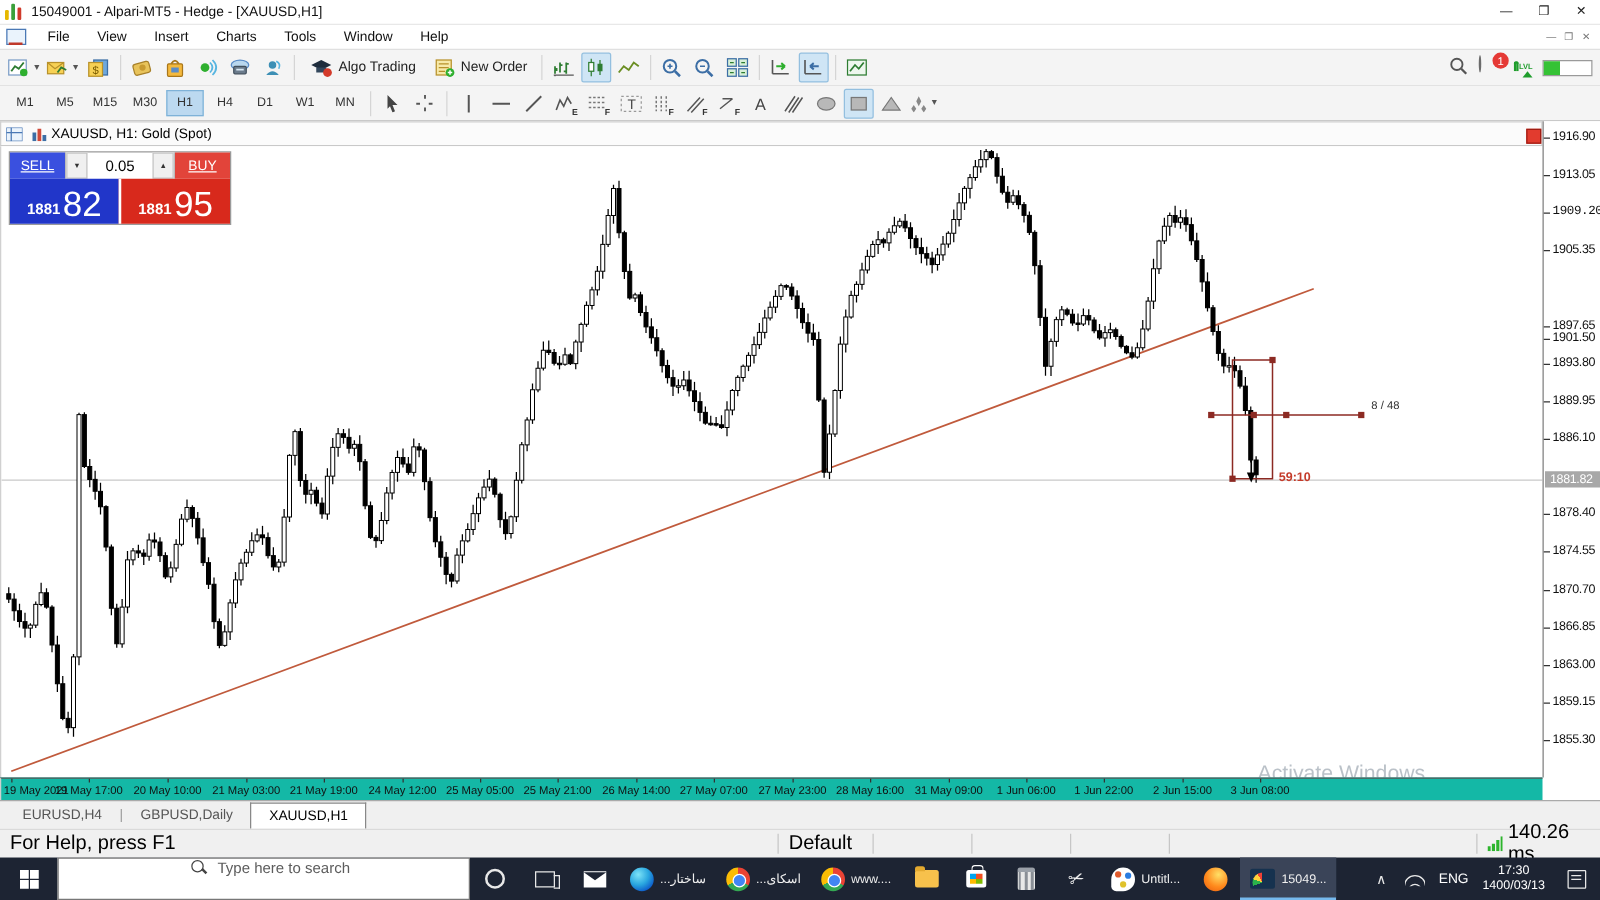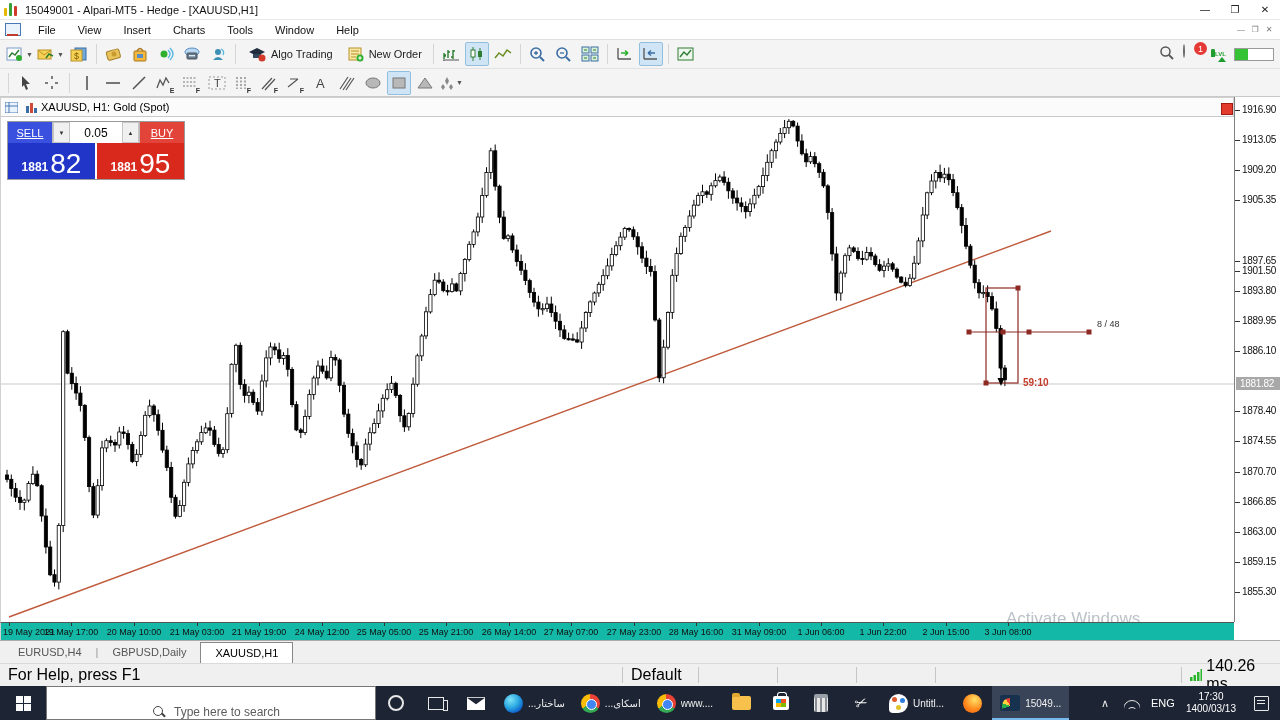--- a/index.html
+++ b/index.html
@@ -77,21 +77,21 @@
 .tabsep{align-self:center;color:#999}
 
 #statusbar{position:absolute;left:0;top:663px;width:1280px;height:23px;background:#f0f0f0;border-top:1px solid #dadada;display:flex;align-items:center;font-size:16px}
 .scell{height:16px;border-left:1px solid #c6c6c6;display:flex;align-items:center;padding:0 8px}
 #status-help{flex:0 0 622px;padding-left:8px}
 #latency-cell{margin-left:auto;flex:0 0 99px;display:flex;align-items:center;gap:4px}
 
 #taskbar{position:absolute;left:0;top:686px;width:1280px;height:34px;background:#1d2433;display:flex;align-items:stretch;color:#fff}
 .tk{display:flex;align-items:center;justify-content:center}
 #start-btn{width:46px}
-#tsearch{width:330px;background:#fff;color:#5c5c5c;display:flex;align-items:flex-end;gap:8px;padding-left:10px;font-size:12px;border:1px solid #777}
+#tsearch{width:330px;background:#fff;color:#5c5c5c;display:flex;align-items:flex-start;gap:8px;padding-left:10px;font-size:12px;border:1px solid #777}
 .tkapp{width:40px;display:flex;align-items:center;justify-content:center;gap:5px}
 .tkapp.labeled{width:auto;padding:0 8px}
 .tkapp.active-app{background:#3a4458;box-shadow:inset 0 -2px 0 #76b9ed}
 .tklabel{font-size:10px;color:#f0f0f0;max-width:46px;white-space:nowrap;overflow:hidden}
 .tray{display:flex;align-items:center}
 #clock{font-size:10px;line-height:12px;text-align:center;padding:0 6px}
 .ic-edge{width:19px;height:19px;border-radius:50%;background:radial-gradient(circle at 35% 30%,#7de3f7,#2aa7e0 45%,#0b57c9 80%)}
 .ic-chrome{width:19px;height:19px;border-radius:50%;background:conic-gradient(#ea4335 0 120deg,#34a853 120deg 240deg,#fbbc05 240deg 360deg);position:relative}
 .ic-chrome:after{content:"";position:absolute;left:5px;top:5px;width:9px;height:9px;border-radius:50%;background:#4285f4;border:1.5px solid #fff}
 .ic-firefox{width:19px;height:19px;border-radius:50%;background:radial-gradient(circle at 62% 30%,#ffe066,#ff8a1d 55%,#e8590c)}
@@ -306,20 +306,21 @@
         <span class="arc"></span>
         <span>LVL</span>
       </span>
       <span id="connbar">
           <i></i>
         </span>
     </div>
   </div>
 
   <div id="tb2">
+    <span id="tf-wrap"><span class="tf">M1</span><span class="tf">M5</span><span class="tf">M15</span><span class="tf">M30</span><span class="tf active">H1</span><span class="tf">H4</span><span class="tf">D1</span><span class="tf">W1</span><span class="tf">MN</span></span>
     <span class="tsep"></span>
     <span class="tbtn">
       <svg width="14" height="15">
           <polygon points="3,1 11,9 7,9 9,14 7,15 5,10 3,12" fill="#444"></polygon>
         </svg>
     </span>
     <span class="tbtn">
       <svg width="16" height="16">
           <path d="M8 1 v4 M8 11 v4 M1 8 h4 M11 8 h4" stroke="#555" stroke-width="1.5" stroke-dasharray="3 1.5"></path>
         </svg>
@@ -931,21 +932,21 @@
     <div id="watermark">
       <div class="wm1">Activate Windows</div>
 
     </div>
   </div>
 
   <div id="price-axis">
     <div id="cur-price-tag">1881.82</div>
   <div class="ptick" style="top: 7px;">1916.90</div>
       <div class="ptick" style="top: 37.125px;">1913.05</div>
-      <div class="ptick" style="top: 67.25px;">1909.20</div>
+      <div class="ptick" style="top: 67.25px; font-family: Liberation Mono, monospace;">1909.20</div>
       <div class="ptick" style="top: 97.375px;">1905.35</div>
       <div class="ptick" style="top: 127.5px; margin-top: 40px;">1901.50</div>
       <div class="ptick" style="top: 157.625px;">1897.65</div>
       <div class="ptick" style="top: 187.75px;">1893.80</div>
       <div class="ptick" style="top: 217.875px;">1889.95</div>
       <div class="ptick" style="top: 248px;">1886.10</div>
       <div class="ptick" style="top: 308.25px;">1878.40</div>
       <div class="ptick" style="top: 338.375px;">1874.55</div>
       <div class="ptick" style="top: 368.5px;">1870.70</div>
       <div class="ptick" style="top: 398.625px;">1866.85</div>

